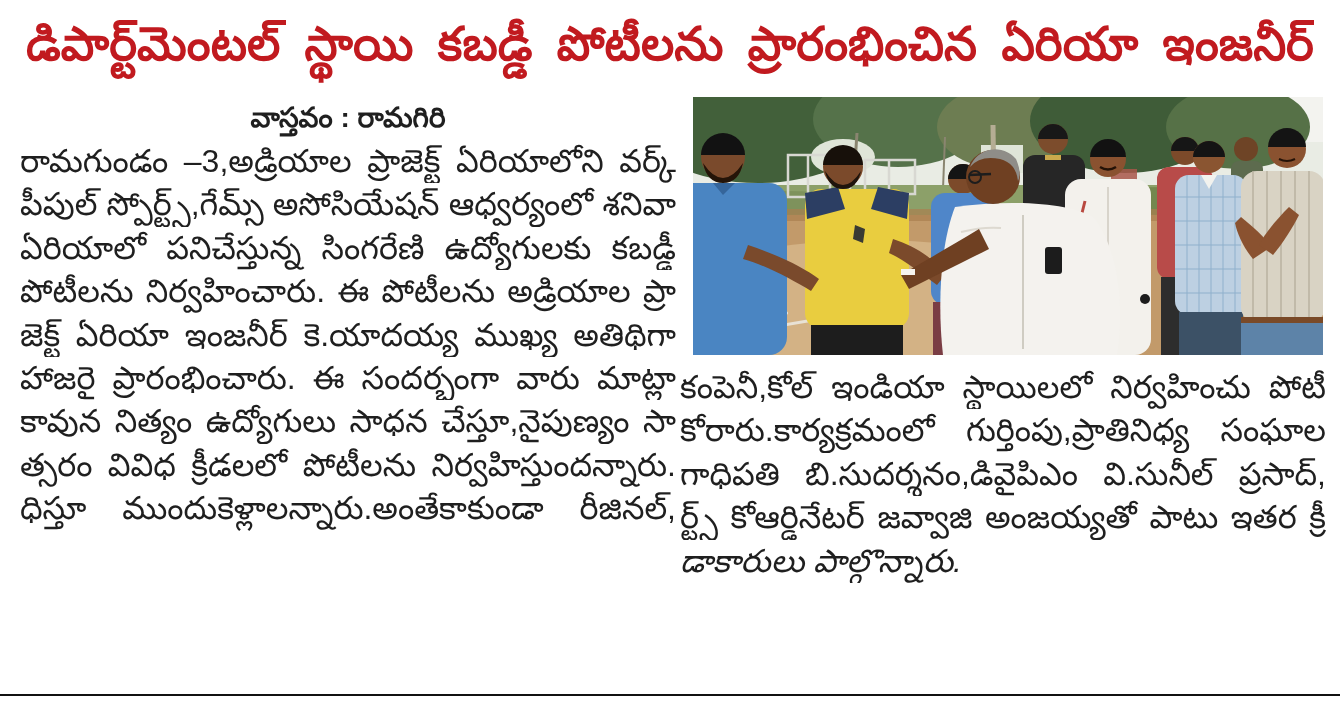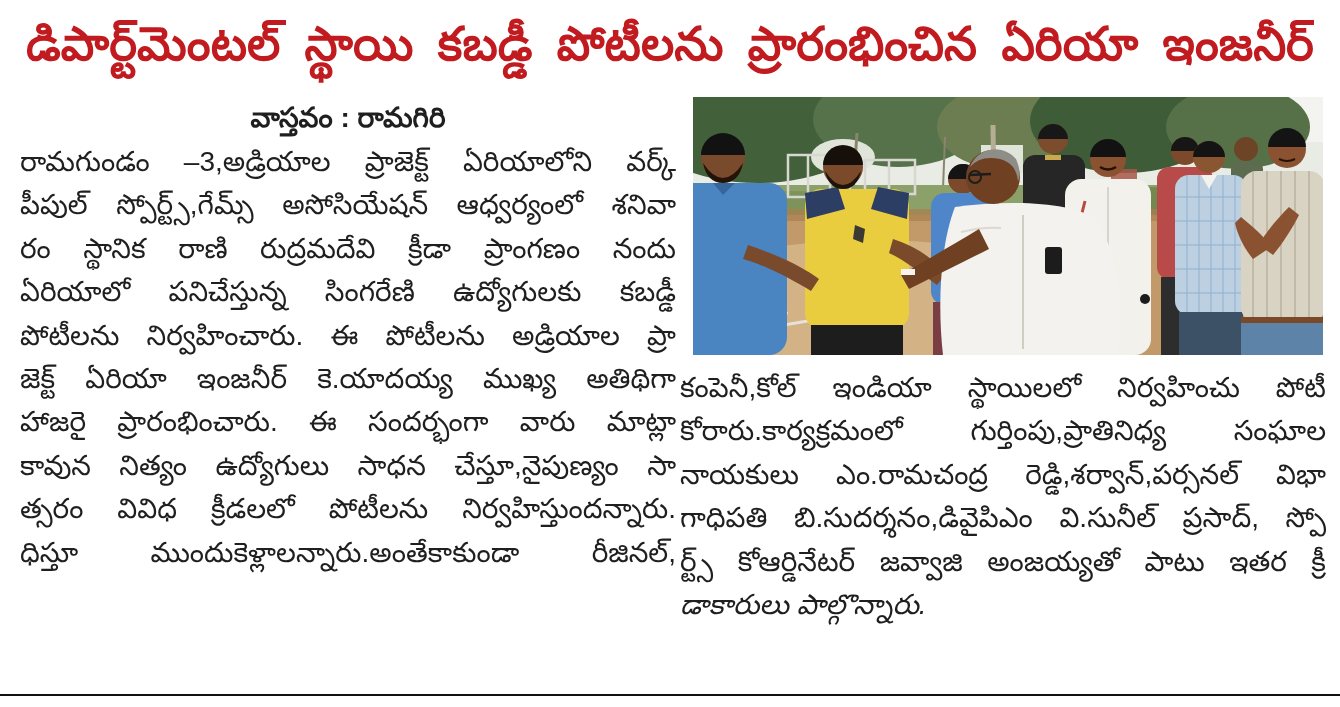--- a/index.html
+++ b/index.html
@@ -15,37 +15,36 @@
     white-space:nowrap;overflow:hidden;
   }
   .col{position:absolute;overflow:hidden;}
   .col-left{left:5px;top:96px;width:656px;height:570px;margin-left:15px;}
   .col-right{left:680px;top:366px;width:646px;height:310px;}
   .byline{
     height:44px;line-height:44px;font-size:28px;font-weight:600;
     text-align:center;overflow:hidden;
   }
   .jline,.lastline{
-    height:43.4px;line-height:43.4px;font-size:28px;overflow:hidden;
+    height:43.4px;line-height:43.4px;font-size:32px;overflow:hidden;
   }
   .jline{text-align:justify;text-align-last:justify;}
   .lastline{text-align:left;font-style:italic;}
   .photo{position:absolute;left:693px;top:97px;width:630px;height:258px;display:block;}
   .bottom-rule{position:absolute;left:0;right:0;top:694px;height:2px;background:var(--rule,#000);}
 </style>
 </head>
 <body>
 
 <div class="headline">డిపార్ట్‌మెంటల్ స్థాయి కబడ్డీ పోటీలను ప్రారంభించిన ఏరియా ఇంజనీర్</div>
 
 <div class="col col-left">
   <div class="byline">వాస్తవం : రామగిరి</div>
   <div class="jline">రామగుండం –3,అడ్రియాల ప్రాజెక్ట్ ఏరియాలోని వర్క్</div>
   <div class="jline">పీపుల్ స్పోర్ట్స్,గేమ్స్ అసోసియేషన్ ఆధ్వర్యంలో శనివా</div>
-  <div class="jline">రం స్థానిక రాణి రుద్రమదేవి క్రీడా ప్రాంగణం నందు</div>
   <div class="jline">ఏరియాలో పనిచేస్తున్న సింగరేణి ఉద్యోగులకు కబడ్డీ</div>
   <div class="jline">పోటీలను నిర్వహించారు. ఈ పోటీలను అడ్రియాల ప్రా</div>
   <div class="jline">జెక్ట్ ఏరియా ఇంజనీర్ కె.యాదయ్య ముఖ్య అతిథిగా</div>
   <div class="jline">హాజరై ప్రారంభించారు. ఈ సందర్భంగా వారు మాట్లా</div>
   <div class="jline">కావున నిత్యం ఉద్యోగులు సాధన చేస్తూ,నైపుణ్యం సా</div>
   <div class="jline">త్సరం వివిధ క్రీడలలో పోటీలను నిర్వహిస్తుందన్నారు.</div>
   <div class="jline">ధిస్తూ ముందుకెళ్లాలన్నారు.అంతేకాకుండా రీజినల్,</div>
 </div>
 
 <svg class="photo" viewBox="0 0 630 258" preserveAspectRatio="none" xmlns="http://www.w3.org/2000/svg">
@@ -181,19 +180,18 @@
     <circle cx="300" cy="80" r="27" fill="#6f4022"></circle>
     <path d="M277,70 a27,27 0 0 1 46,-8 q6,14 2,22 q-2,-18 -18,-22 q-20,-4 -30,8 Z" fill="#8f8d88"></path>
     <line x1="276" y1="78" x2="298" y2="77" stroke="#1d1d1d" stroke-width="2.5"></line>
     <circle cx="282" cy="80" r="6" stroke="#1d1d1d" stroke-width="2" fill="none"></circle>
   </g>
 </svg>
 
 <div class="col col-right">
   <div class="jline">కంపెనీ,కోల్ ఇండియా స్థాయిలలో నిర్వహించు పోటీ</div>
   <div class="jline">కోరారు.కార్యక్రమంలో గుర్తింపు,ప్రాతినిధ్య సంఘాల</div>
-  <div class="jline">నాయకులు ఎం.రామచంద్ర రెడ్డి,శర్వాన్,పర్సనల్ విభా</div>
   <div class="jline">గాధిపతి బి.సుదర్శనం,డివైపిఎం వి.సునీల్ ప్రసాద్, స్పో</div>
   <div class="jline">ర్ట్స్ కోఆర్డినేటర్ జవ్వాజి అంజయ్యతో పాటు ఇతర క్రీ</div>
   <div class="lastline">డాకారులు పాల్గొన్నారు.</div>
 </div>
 
 <div class="bottom-rule"></div>
 
 </body></html>

